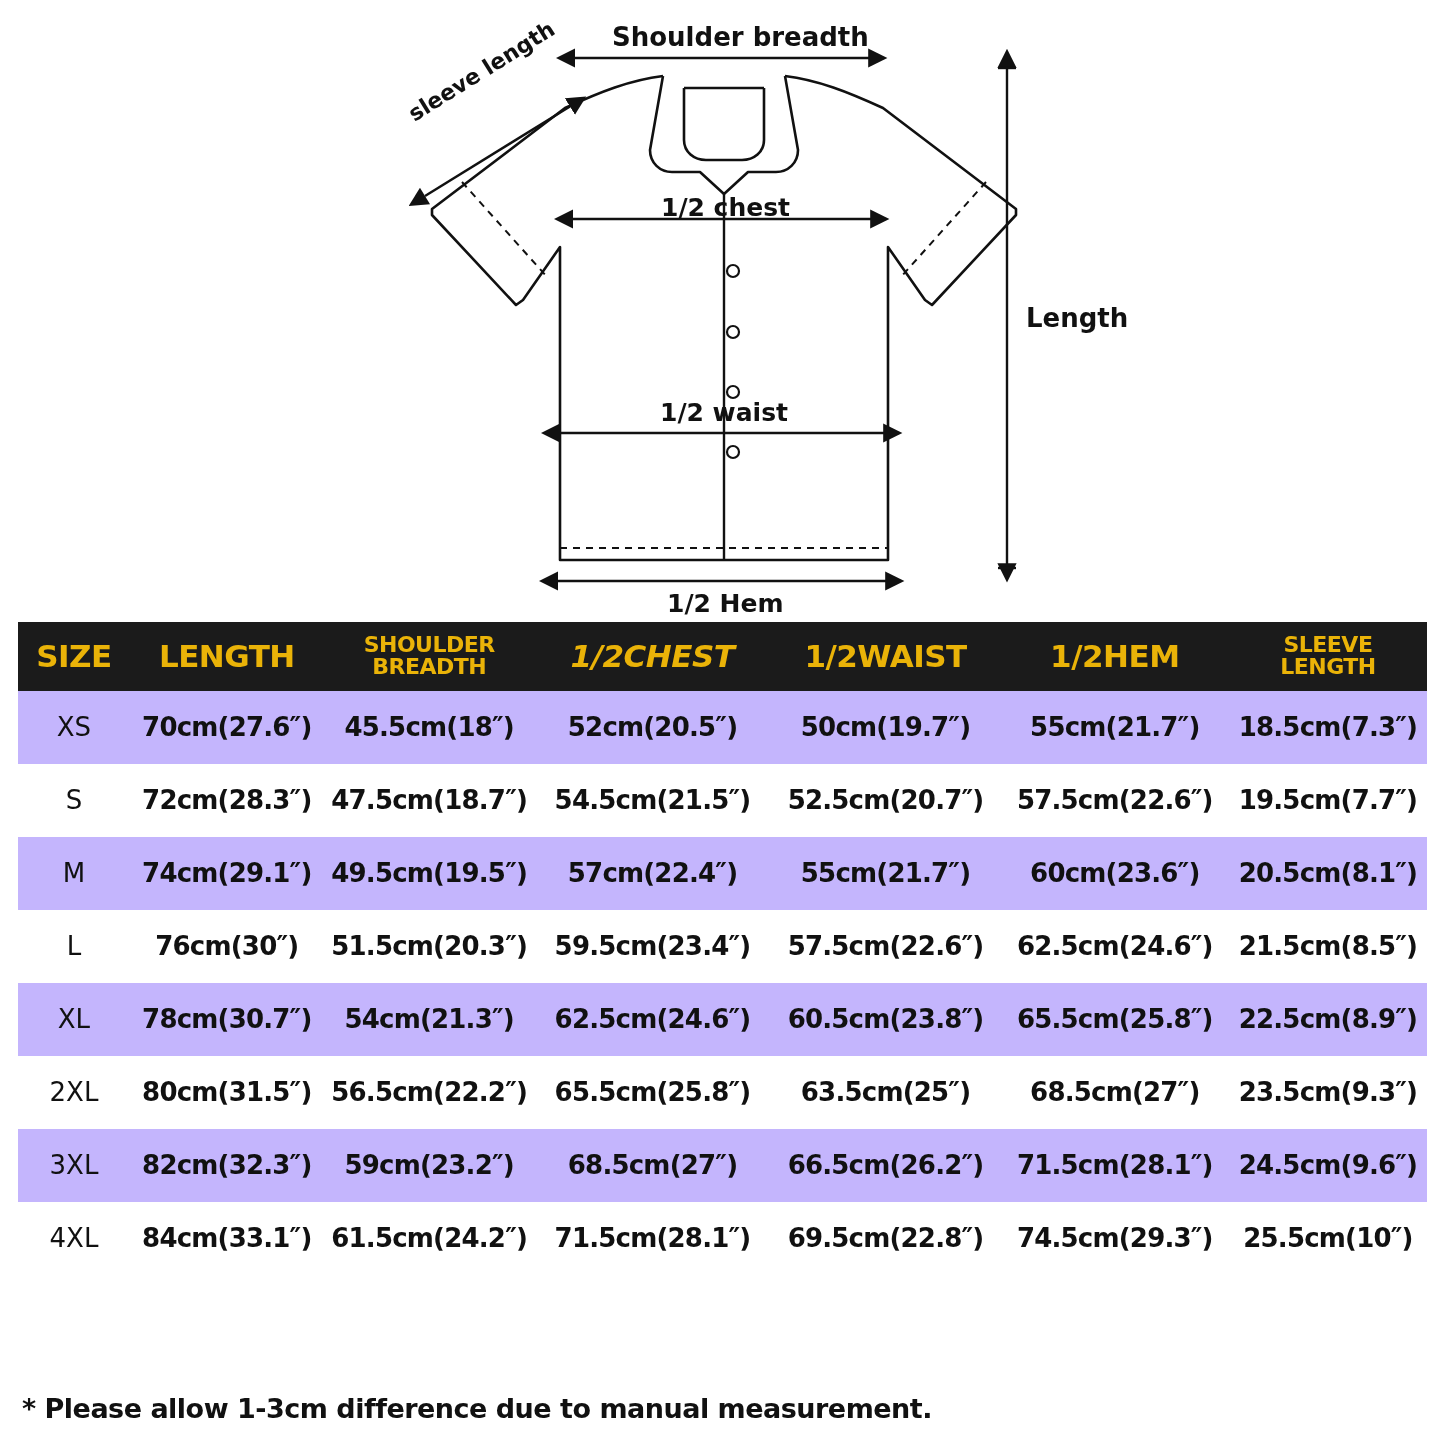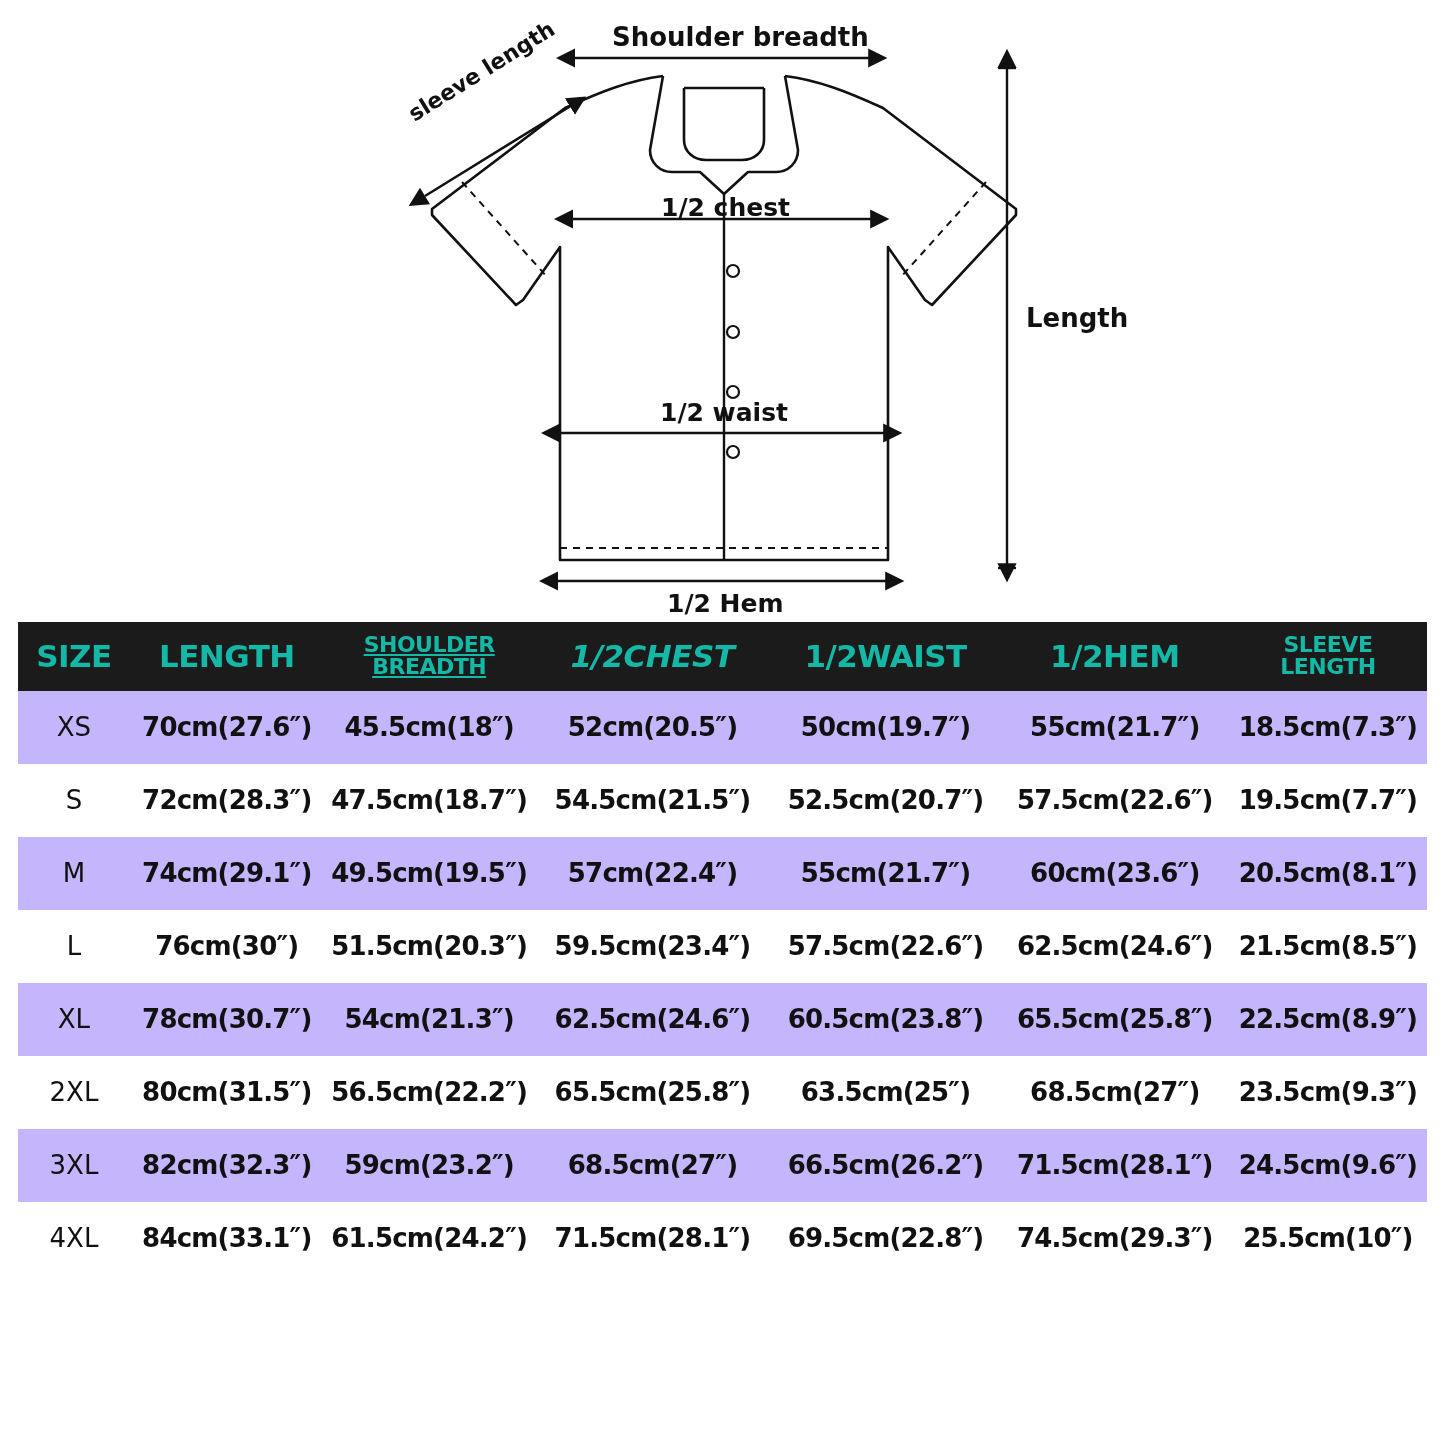--- a/index.html
+++ b/index.html
@@ -37,32 +37,32 @@
   #size-table {
     position: absolute;
     top: 622px;
     left: 18px;
     width: 1409px;
     border-collapse: collapse;
     table-layout: fixed;
   }
   #size-table thead th {
     background: #1b1b1b;
-    color: #14b8a6;
+    color: #eab308;
     font-family: "DejaVu Sans", sans-serif;
     font-weight: bold;
     text-align: center;
     vertical-align: middle;
     padding: 12px 2px;
     line-height: 1.02;
     letter-spacing: -0.5px;
   }
   #size-table thead th.h-size { font-size: 31px; width: 104px; }
   #size-table thead th.h-length { font-size: 31px; width: 180px; }
-  #size-table thead th.h-shoulder { font-size: 22px; width: 196px; text-decoration: underline; }
+  #size-table thead th.h-shoulder { font-size: 22px; width: 196px; }
   #size-table thead th.h-chest { font-size: 31px; width: 219px; font-style: italic; }
   #size-table thead th.h-waist { font-size: 31px; width: 214px; }
   #size-table thead th.h-hem { font-size: 31px; width: 212px; }
   #size-table thead th.h-sleeve { font-size: 22px; width: 184px; }
 
   #size-table tbody td {
     text-align: center;
     vertical-align: middle;
     font-family: "DejaVu Sans", sans-serif;
     font-weight: bold;
@@ -278,14 +278,15 @@
         <td>84cm(33.1″)</td>
         <td>61.5cm(24.2″)</td>
         <td>71.5cm(28.1″)</td>
         <td>69.5cm(22.8″)</td>
         <td>74.5cm(29.3″)</td>
         <td>25.5cm(10″)</td>
       </tr>
     </tbody>
   </table>
 
+  <div id="footnote">* Please allow 1-3cm difference due to manual measurement.</div>
 
 </div>
 
 </body></html>

